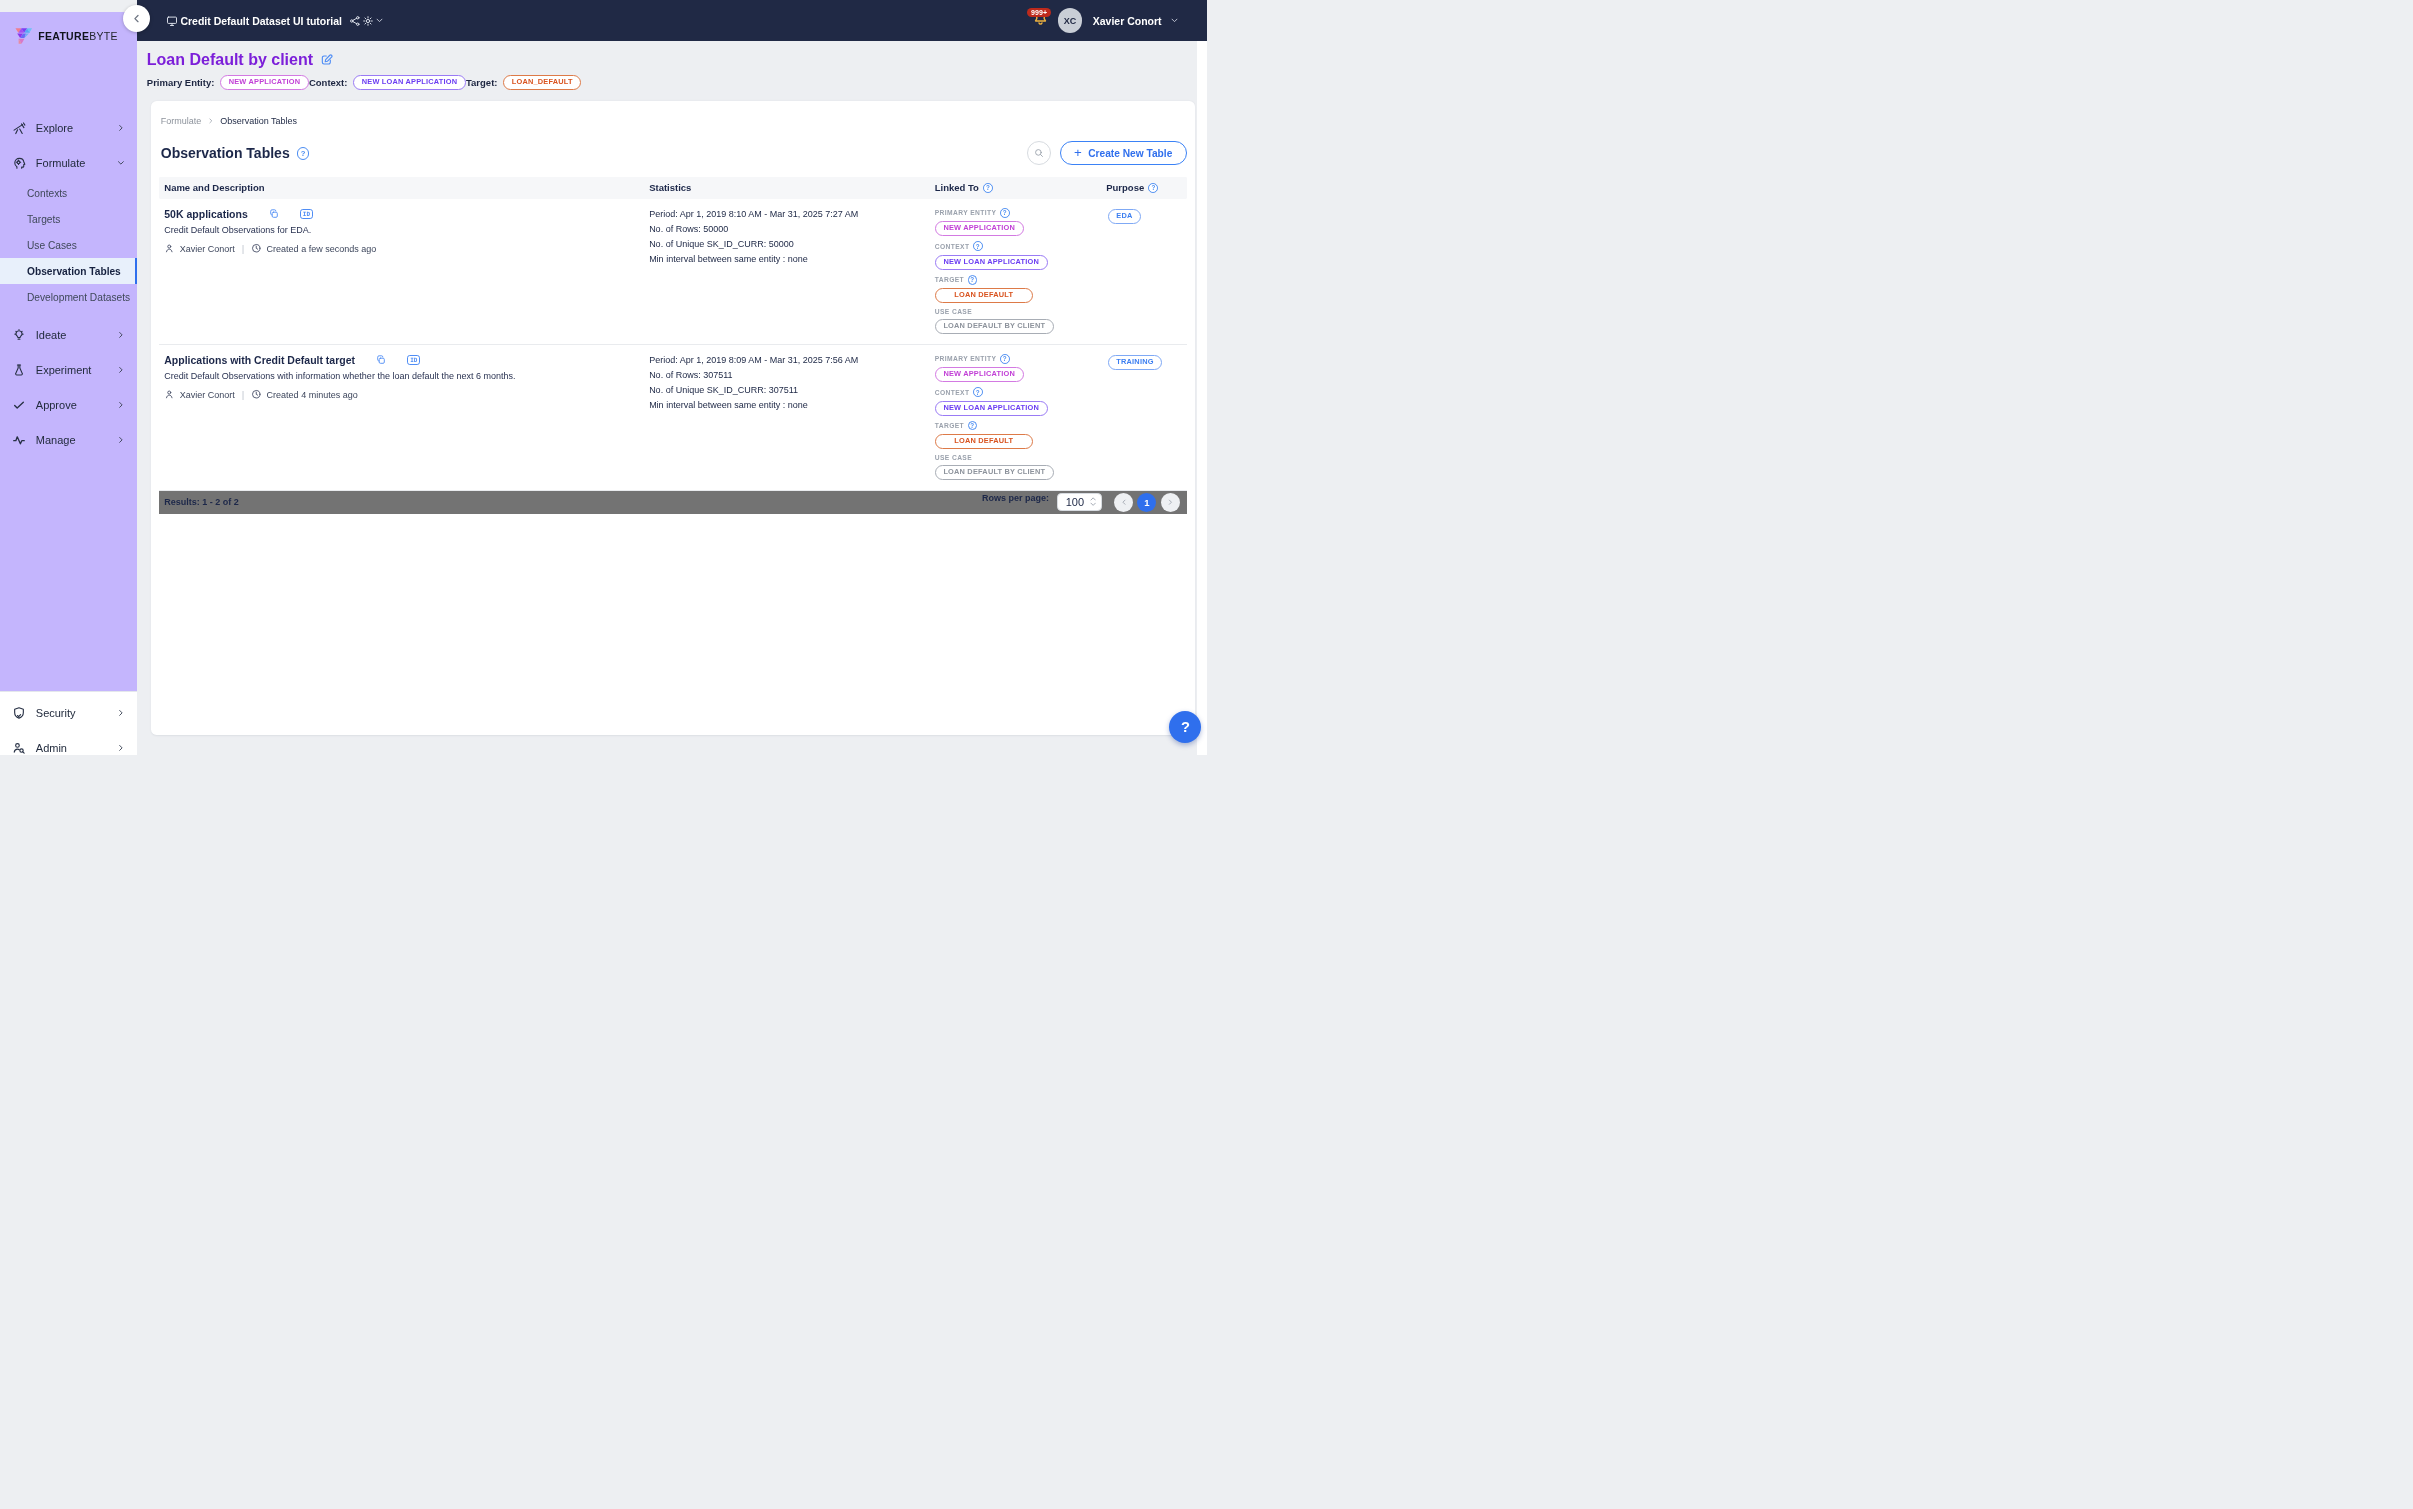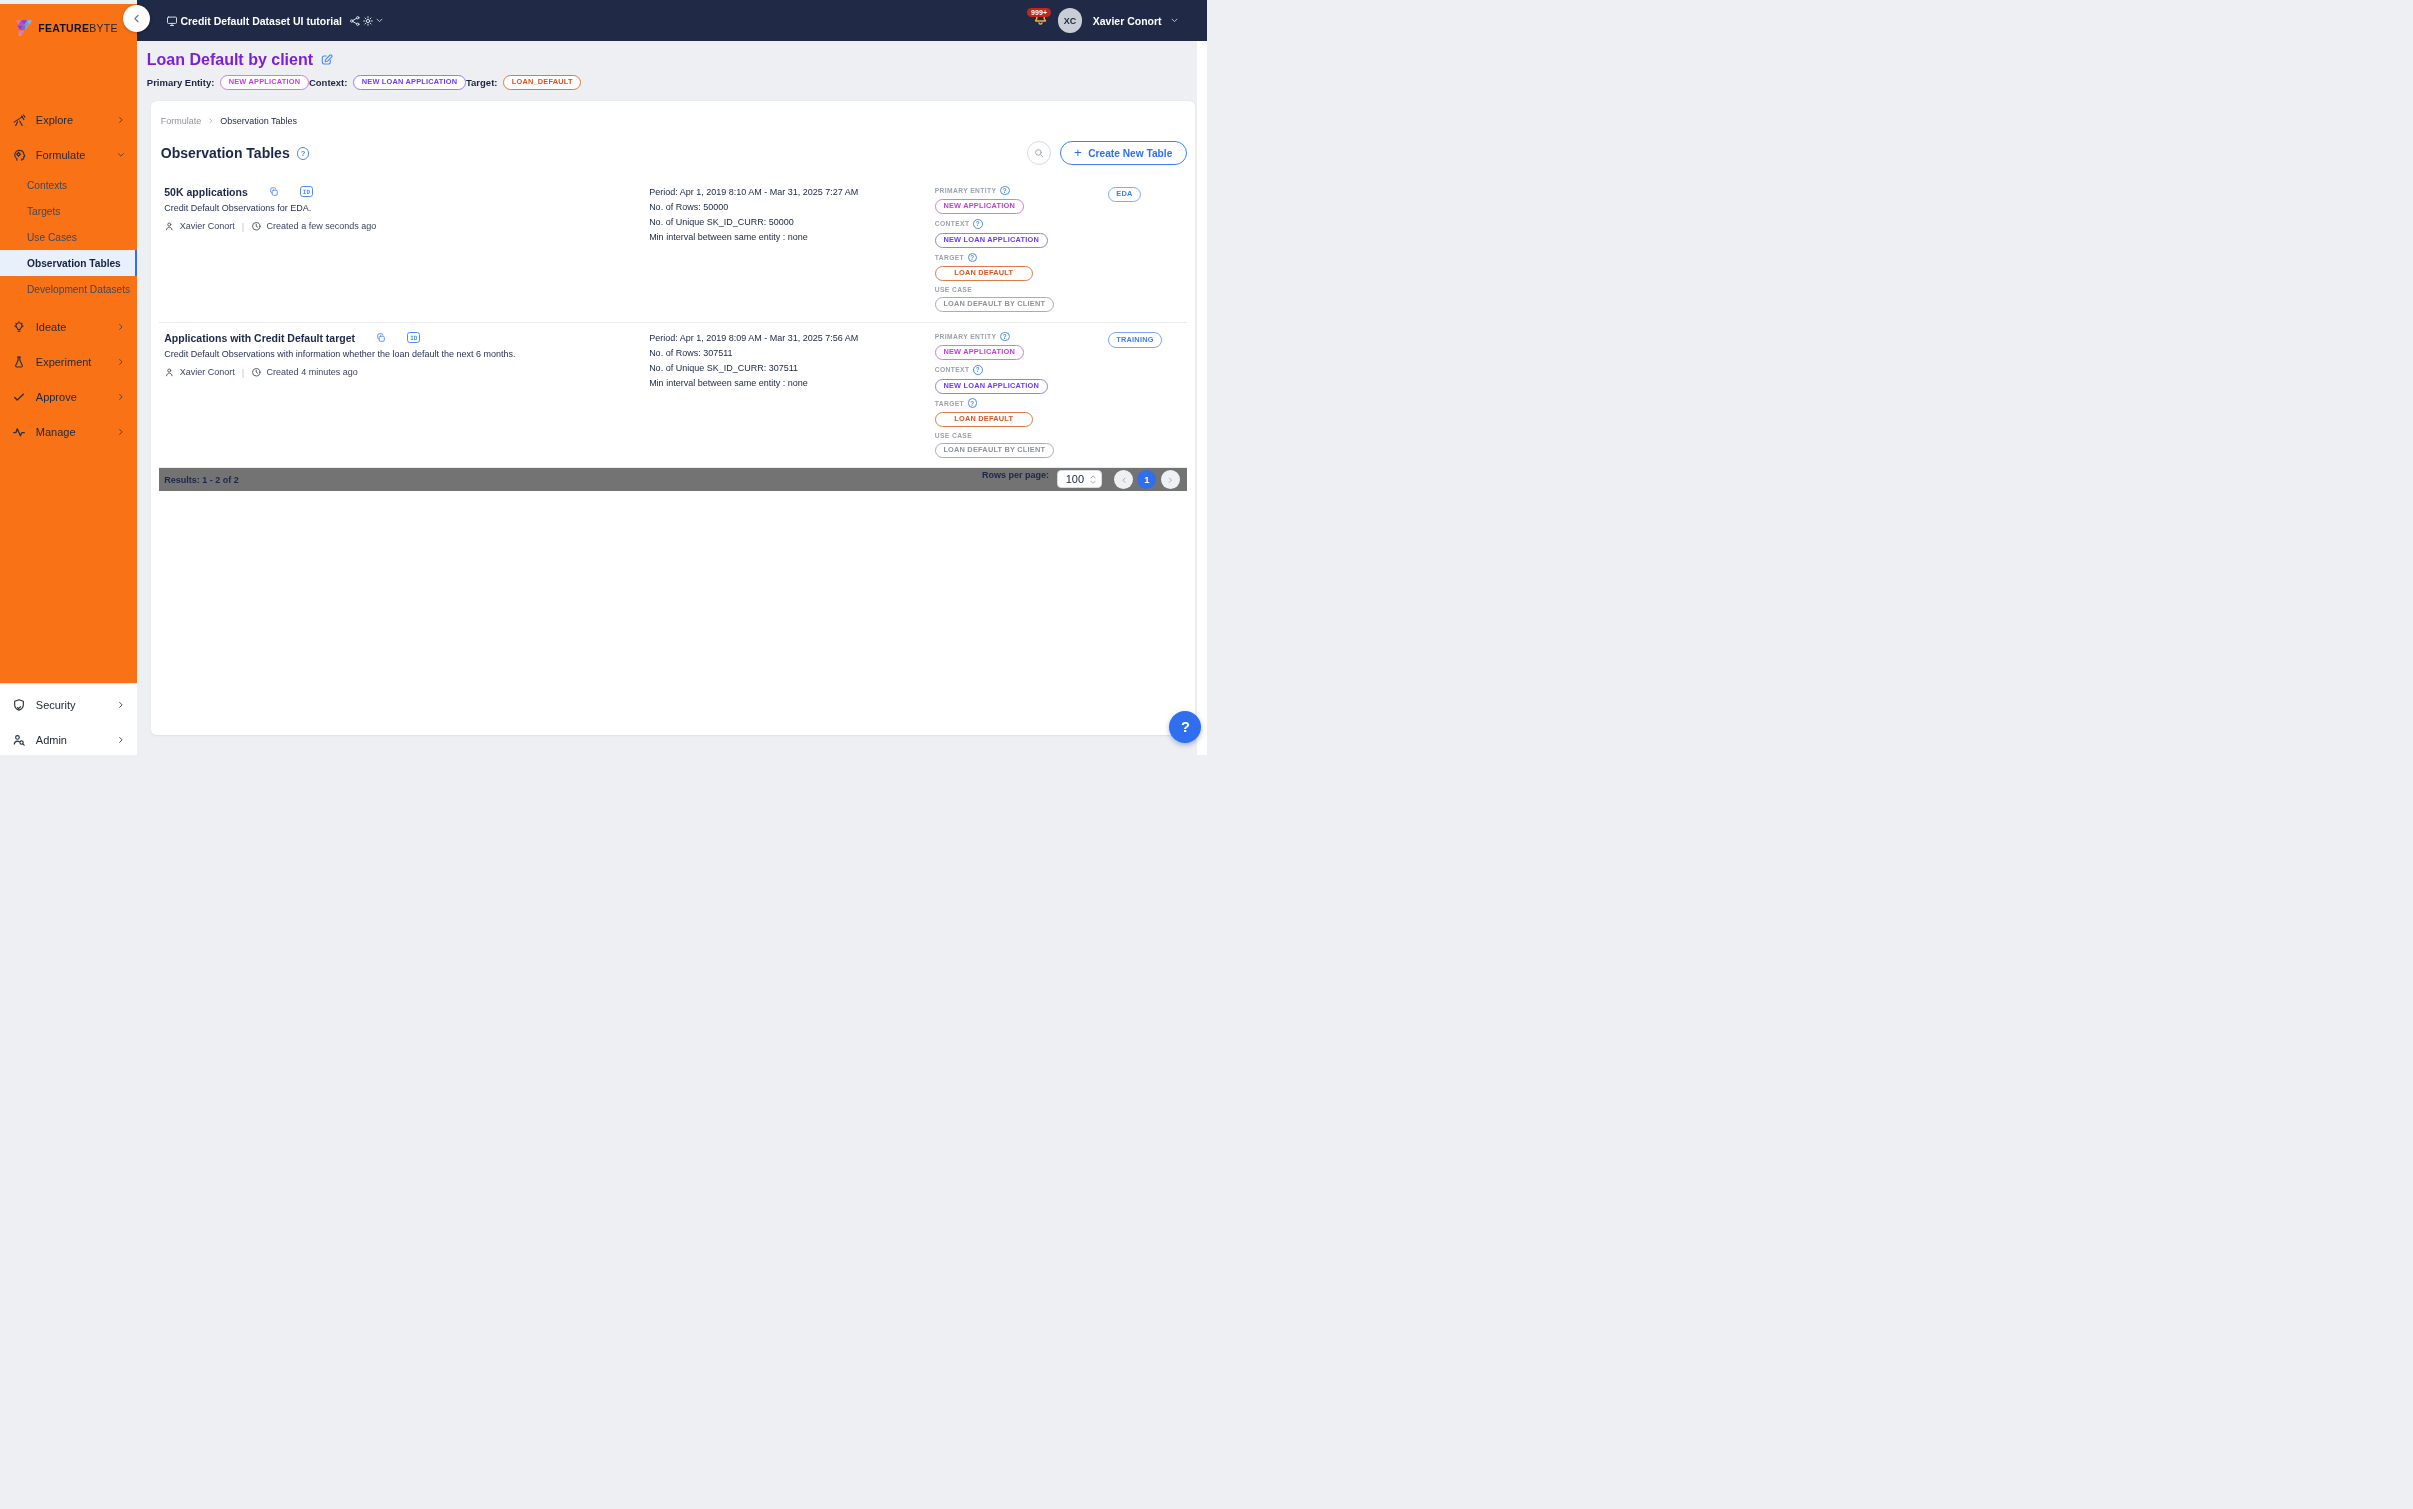--- a/index.html
+++ b/index.html
@@ -1,21 +1,21 @@
 <!DOCTYPE html>
 <html style="font-size:11.2px"><head>
 <meta charset="utf-8">
 <style>
   *{box-sizing:border-box;margin:0;padding:0}
   html,body{width:1207px;height:755px;overflow:hidden;background:#edeff2;
     font-family:"Liberation Sans","DejaVu Sans",sans-serif;color:#1d2748}
   .app{position:relative;width:1207px;height:755px}
 
   
-  .sidebar{position:absolute;left:0;top:4px;width:137px;height:755px;background:#f97316;z-index:5}
+  .sidebar{position:absolute;left:0;top:12px;width:137px;height:755px;background:#c4b5fd;z-index:5}
   .logo{display:flex;align-items:center;gap:4.9px;padding:9.8px 0 0 15.4px;height:39px}
   .logo-text{font-size:10.5px;letter-spacing:0.3px;color:#10131c;white-space:nowrap}
   .logo-text b{font-weight:800}
   .logo-text .lite{font-weight:300;color:#23262e}
   .nav{padding-top:59px}
   .nav-item{display:flex;align-items:center;height:35px;padding:0 11.2px 0 12px;cursor:pointer;color:#222b3d}
   .nav-item .ico{width:14px;height:14px;margin-right:9.8px;flex:0 0 14px;color:#273044}
   .nav-item .lbl{font-size:11px;font-weight:500;flex:1}
   .nav-item .chev{width:9.8px;height:9.8px;color:#3c4556}
   .sub-item{display:flex;align-items:center;height:26px;padding-left:27px;font-size:10.2px;color:#3f4859;cursor:pointer}
@@ -406,20 +406,36 @@
               </span>
             </div>
             <div class="create-btn">
               <span class="plus-glyph">+</span>
               <span>Create New Table</span>
             </div>
           </div>
         </div>
 
         <div class="table">
+          <div class="trow thead">
+            <div class="th">
+                <span>Name and Description</span>
+              </div>
+            <div class="th">
+                <span>Statistics</span>
+              </div>
+            <div class="th">
+              <span>Linked To</span>
+              <span class="help-circle help-sm">?</span>
+            </div>
+            <div class="th">
+              <span>Purpose</span>
+              <span class="help-circle help-sm">?</span>
+            </div>
+          </div>
 
           <div class="trow data-row">
             <div class="td">
               <div class="row-name-line">
                 <span class="row-name">50K applications</span>
                 <span class="mini-ico">
                   <svg viewBox="0 0 20 20" class="stroke" style="stroke-width:1.5">
                       <rect x="7" y="7" width="8.5" height="8.5" rx="2"></rect>
                       <path d="M13 4.8A1.8 1.8 0 0 0 11.2 3H6.8A2.3 2.3 0 0 0 4.5 5.3v4.4c0 1 .8 1.8 1.8 1.8"></path>
                     </svg>

